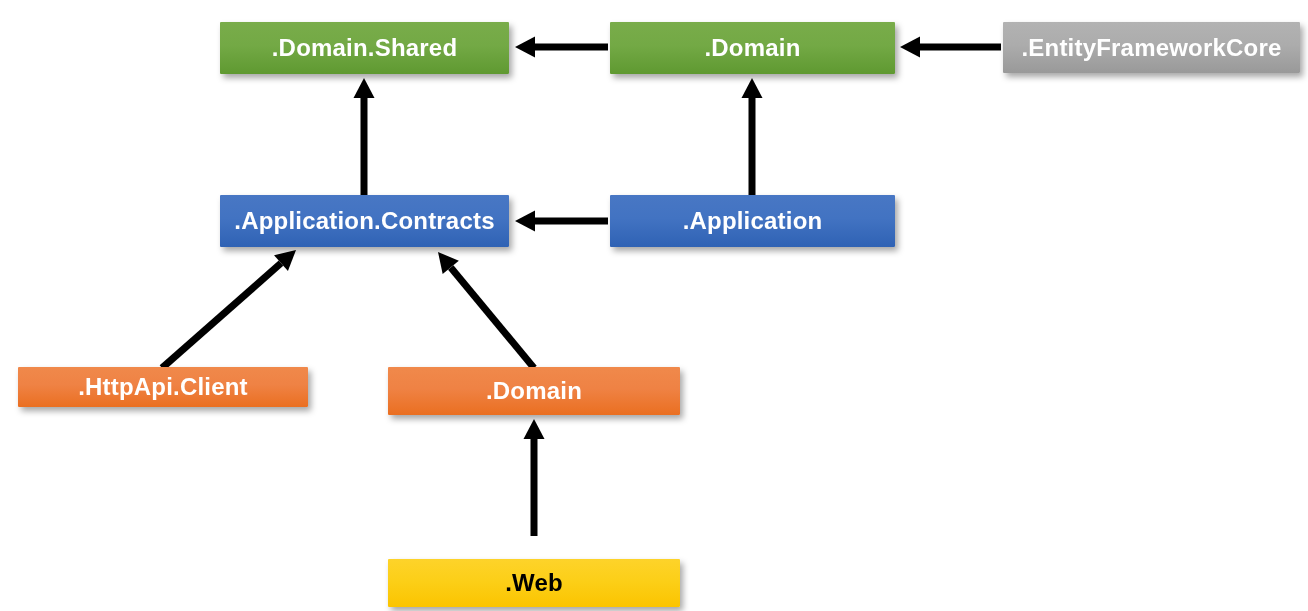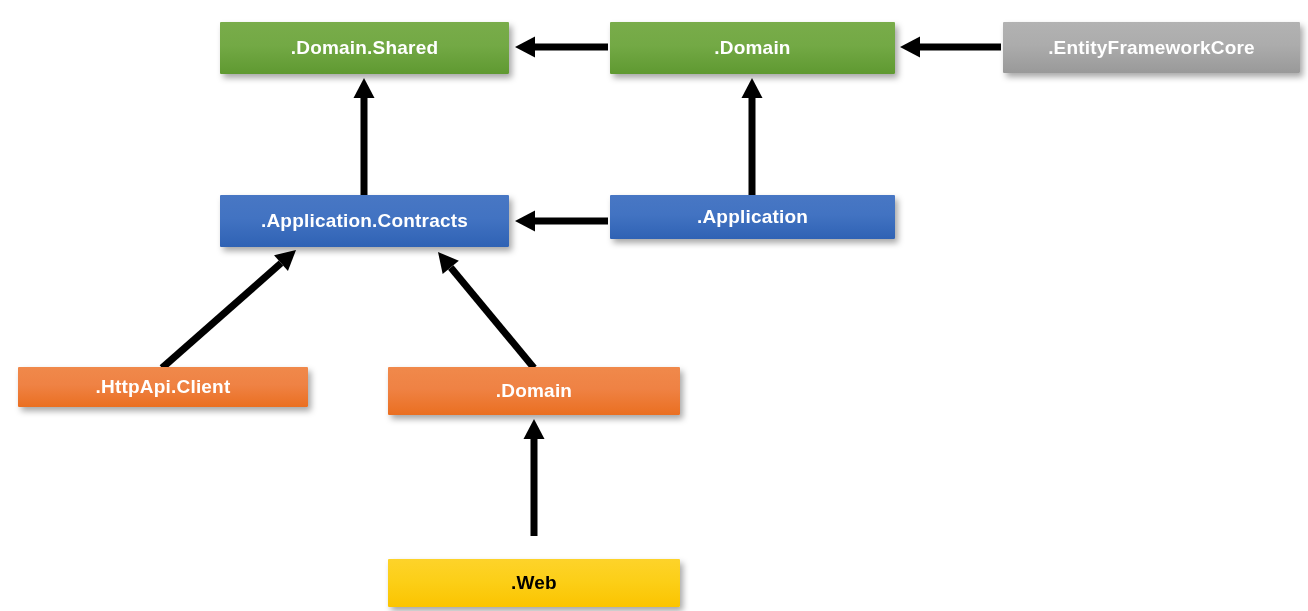--- a/index.html
+++ b/index.html
@@ -26,21 +26,21 @@
     height: 611px;
     pointer-events: none;
   }
   .node {
     position: absolute;
     box-sizing: border-box;
     display: flex;
     align-items: center;
     justify-content: center;
     font-weight: bold;
-    font-size: 19px;
+    font-size: 24px;
     letter-spacing: 0.2px;
     color: #ffffff;
     text-align: center;
     border-radius: 1px;
     box-shadow: 3px 4px 6px rgba(0,0,0,0.35);
     z-index: 2;
     white-space: nowrap;
     overflow: hidden;
   }
   .node-green {
@@ -107,21 +107,21 @@
       </div>
       <div class="node node-green" style="left: 610px; top: 22px; width: 285px; height: 52px;">
         <span>.Domain</span>
       </div>
       <div class="node node-gray" style="left: 1003px; top: 22px; width: 297px; height: 51px;">
         <span>.EntityFrameworkCore</span>
       </div>
       <div class="node node-blue" style="left: 220px; top: 195px; width: 289px; height: 52px;">
         <span>.Application.Contracts</span>
       </div>
-      <div class="node node-blue" style="left: 610px; top: 195px; width: 285px; height: 44px;">
+      <div class="node node-blue" style="left: 610px; top: 195px; width: 285px; height: 52px;">
         <span>.Application</span>
       </div>
       <div class="node node-orange" style="left: 18px; top: 367px; width: 290px; height: 40px;">
         <span>.HttpApi.Client</span>
       </div>
       <div class="node node-orange" style="left: 388px; top: 367px; width: 292px; height: 48px;">
         <span>.Domain</span>
       </div>
       <div class="node node-yellow" style="left: 388px; top: 535px; width: 292px; height: 48px; margin-top: 24px;">
         <span>.Web</span>

